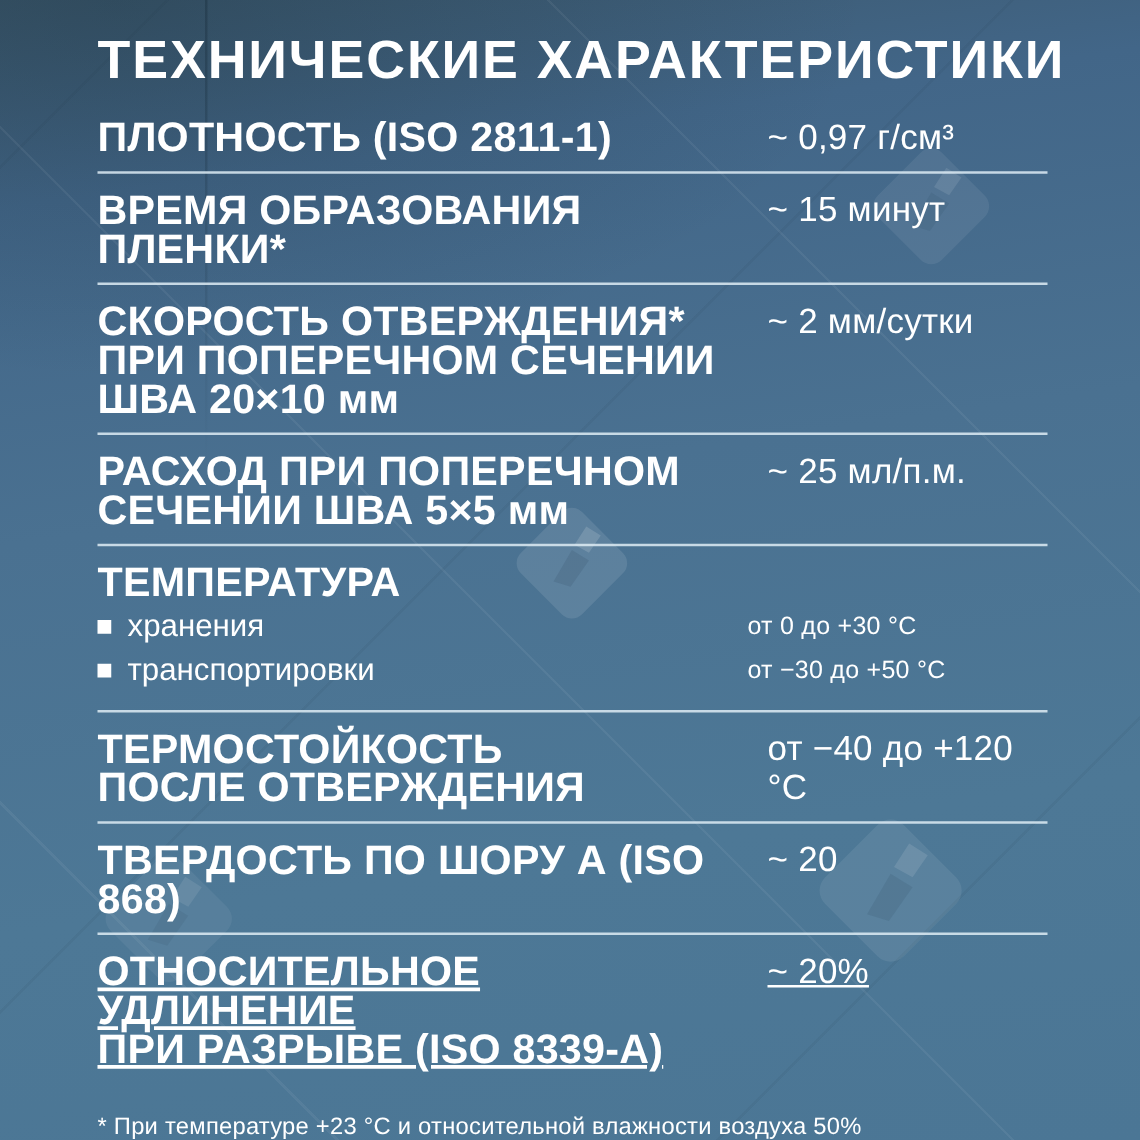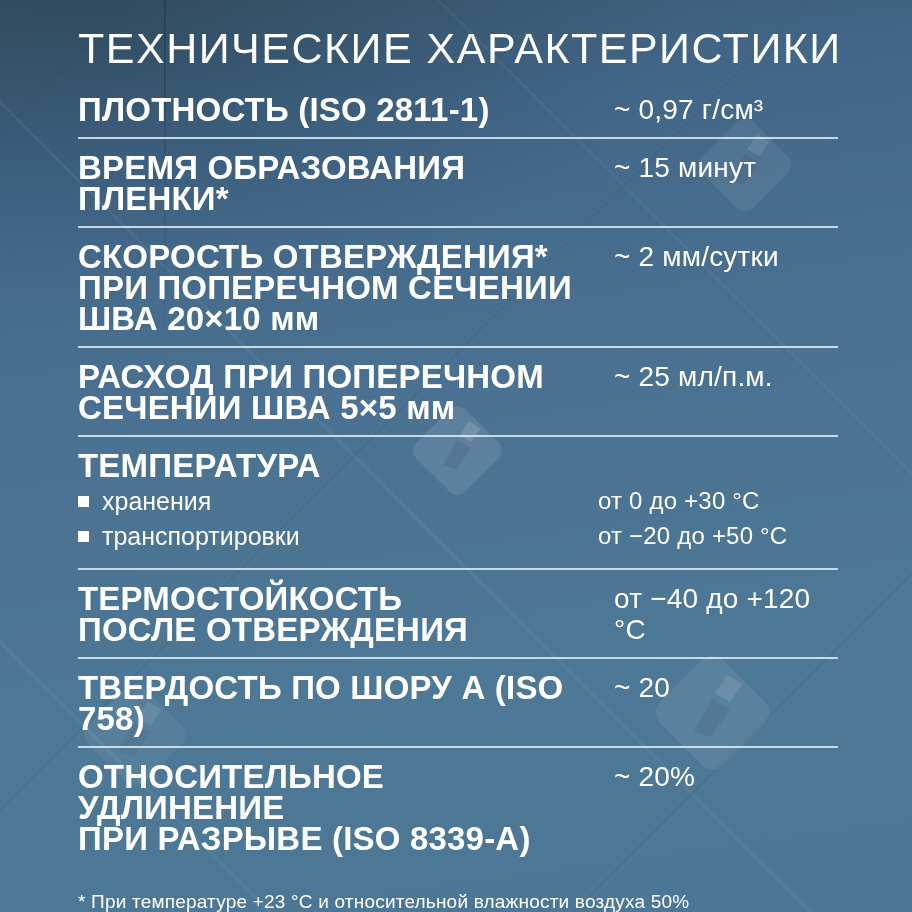--- a/index.html
+++ b/index.html
@@ -24,51 +24,51 @@
   .seam-vertical{
     position:absolute;left:164px;top:0;width:2px;height:370px;pointer-events:none;
     background:linear-gradient(180deg, rgba(20,40,54,0.35), rgba(20,40,54,0.0));
   }
   .watermark{position:absolute;pointer-events:none;}
   .watermark svg{display:block;}
 
   .content{position:relative;z-index:2;padding:26px 74px 0 78px;}
   .title{
     margin:0 0 10px 0;text-align:center;
-    font-size:43px;font-weight:normal;letter-spacing:1.5px;line-height:1.05;
+    font-size:43px;font-weight:bold;letter-spacing:1.5px;line-height:1.05;
     white-space:nowrap;
   }
   .table{width:760px;}
   .row{
     display:flex;align-items:flex-start;
     padding:13px 0 12px 0;
     border-bottom:2px solid rgba(222,236,245,0.85);
   }
-  .row.last{border-bottom:none;}
+  .row.last{border-bottom:none;text-decoration:underline;}
   .label{
     width:520px;flex:0 0 520px;
     font-size:33px;font-weight:bold;line-height:31px;
     white-space:pre-line;letter-spacing:0.2px;
   }
   .value{
     flex:1;font-size:28px;font-weight:normal;line-height:31px;
     letter-spacing:0.2px;
     margin-left:16px;
   }
   .temp-block{width:100%;}
   .subrow{display:flex;align-items:center;margin-top:5px;}
   .subname{
     width:520px;flex:0 0 520px;display:flex;align-items:center;
     font-size:25px;font-weight:normal;line-height:30px;
   }
   .bullet{
     width:11px;height:11px;background:#ffffff;display:inline-block;
     margin-right:13px;flex:0 0 11px;
   }
-  .subvalue{flex:1;font-size:24px;font-weight:normal;line-height:30px;letter-spacing:0.2px;}
+  .subvalue{flex:1;font-size:20px;font-weight:normal;line-height:30px;letter-spacing:0.2px;}
   .footnote{
     margin-top:25px;font-size:19px;font-weight:normal;letter-spacing:0.2px;
   }
 </style>
 </head>
 <body>
 
 <div class="card">
   <div class="tiles"></div>
   <div class="seam-vertical"></div>
@@ -139,35 +139,35 @@
               <span class="bullet"></span>
               <span>хранения</span>
             </div>
             <div class="subvalue">от 0 до +30 °C</div>
           </div>
           <div class="subrow">
             <div class="subname">
               <span class="bullet"></span>
               <span>транспортировки</span>
             </div>
-            <div class="subvalue">от −20 до +50 °C</div>
+            <div class="subvalue">от −30 до +50 °C</div>
           </div>
           <div class="subrow">
           </div>
         </div>
       </div>
 
       <div class="row">
         <div class="label">ТЕРМОСТОЙКОСТЬ
 ПОСЛЕ ОТВЕРЖДЕНИЯ</div>
         <div class="value">от −40 до +120 °C</div>
       </div>
 
       <div class="row">
-        <div class="label">ТВЕРДОСТЬ ПО ШОРУ А (ISO 758)</div>
+        <div class="label">ТВЕРДОСТЬ ПО ШОРУ А (ISO 868)</div>
         <div class="value">~ 20</div>
       </div>
 
       <div class="row last">
         <div class="label">ОТНОСИТЕЛЬНОЕ УДЛИНЕНИЕ
 ПРИ РАЗРЫВЕ (ISO 8339-A)</div>
         <div class="value">~ 20%</div>
       </div>
 
     </div>

